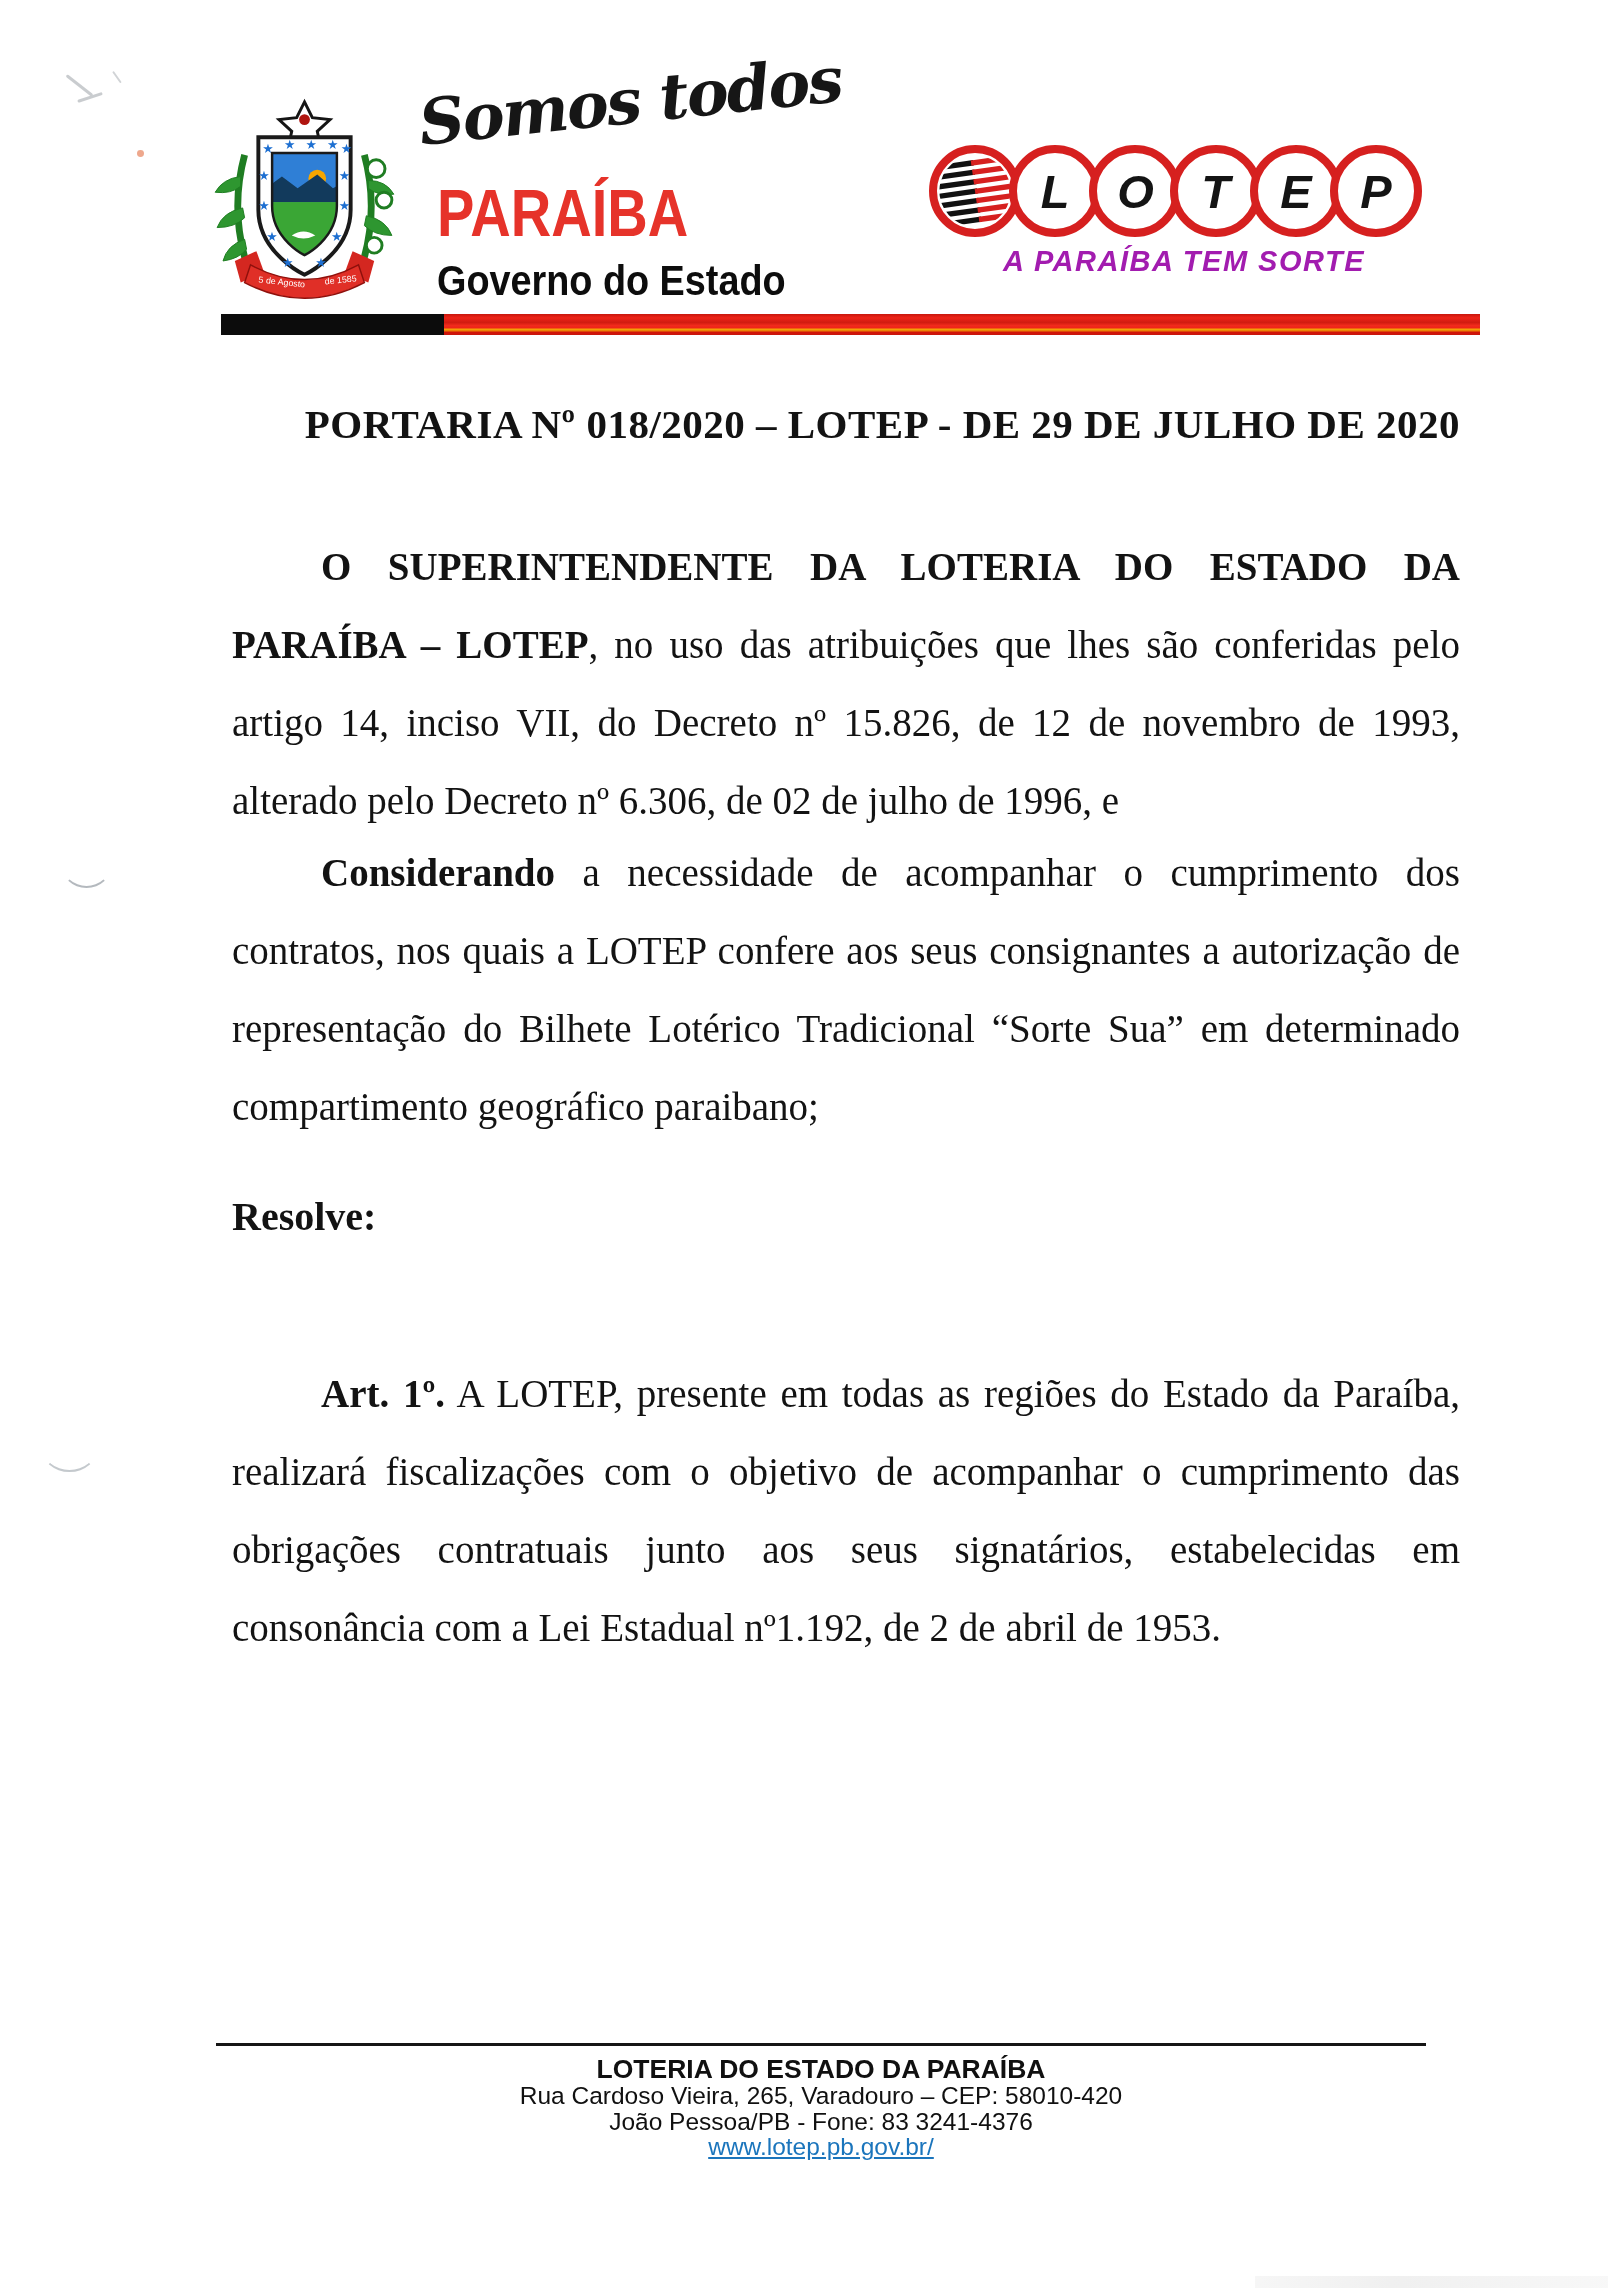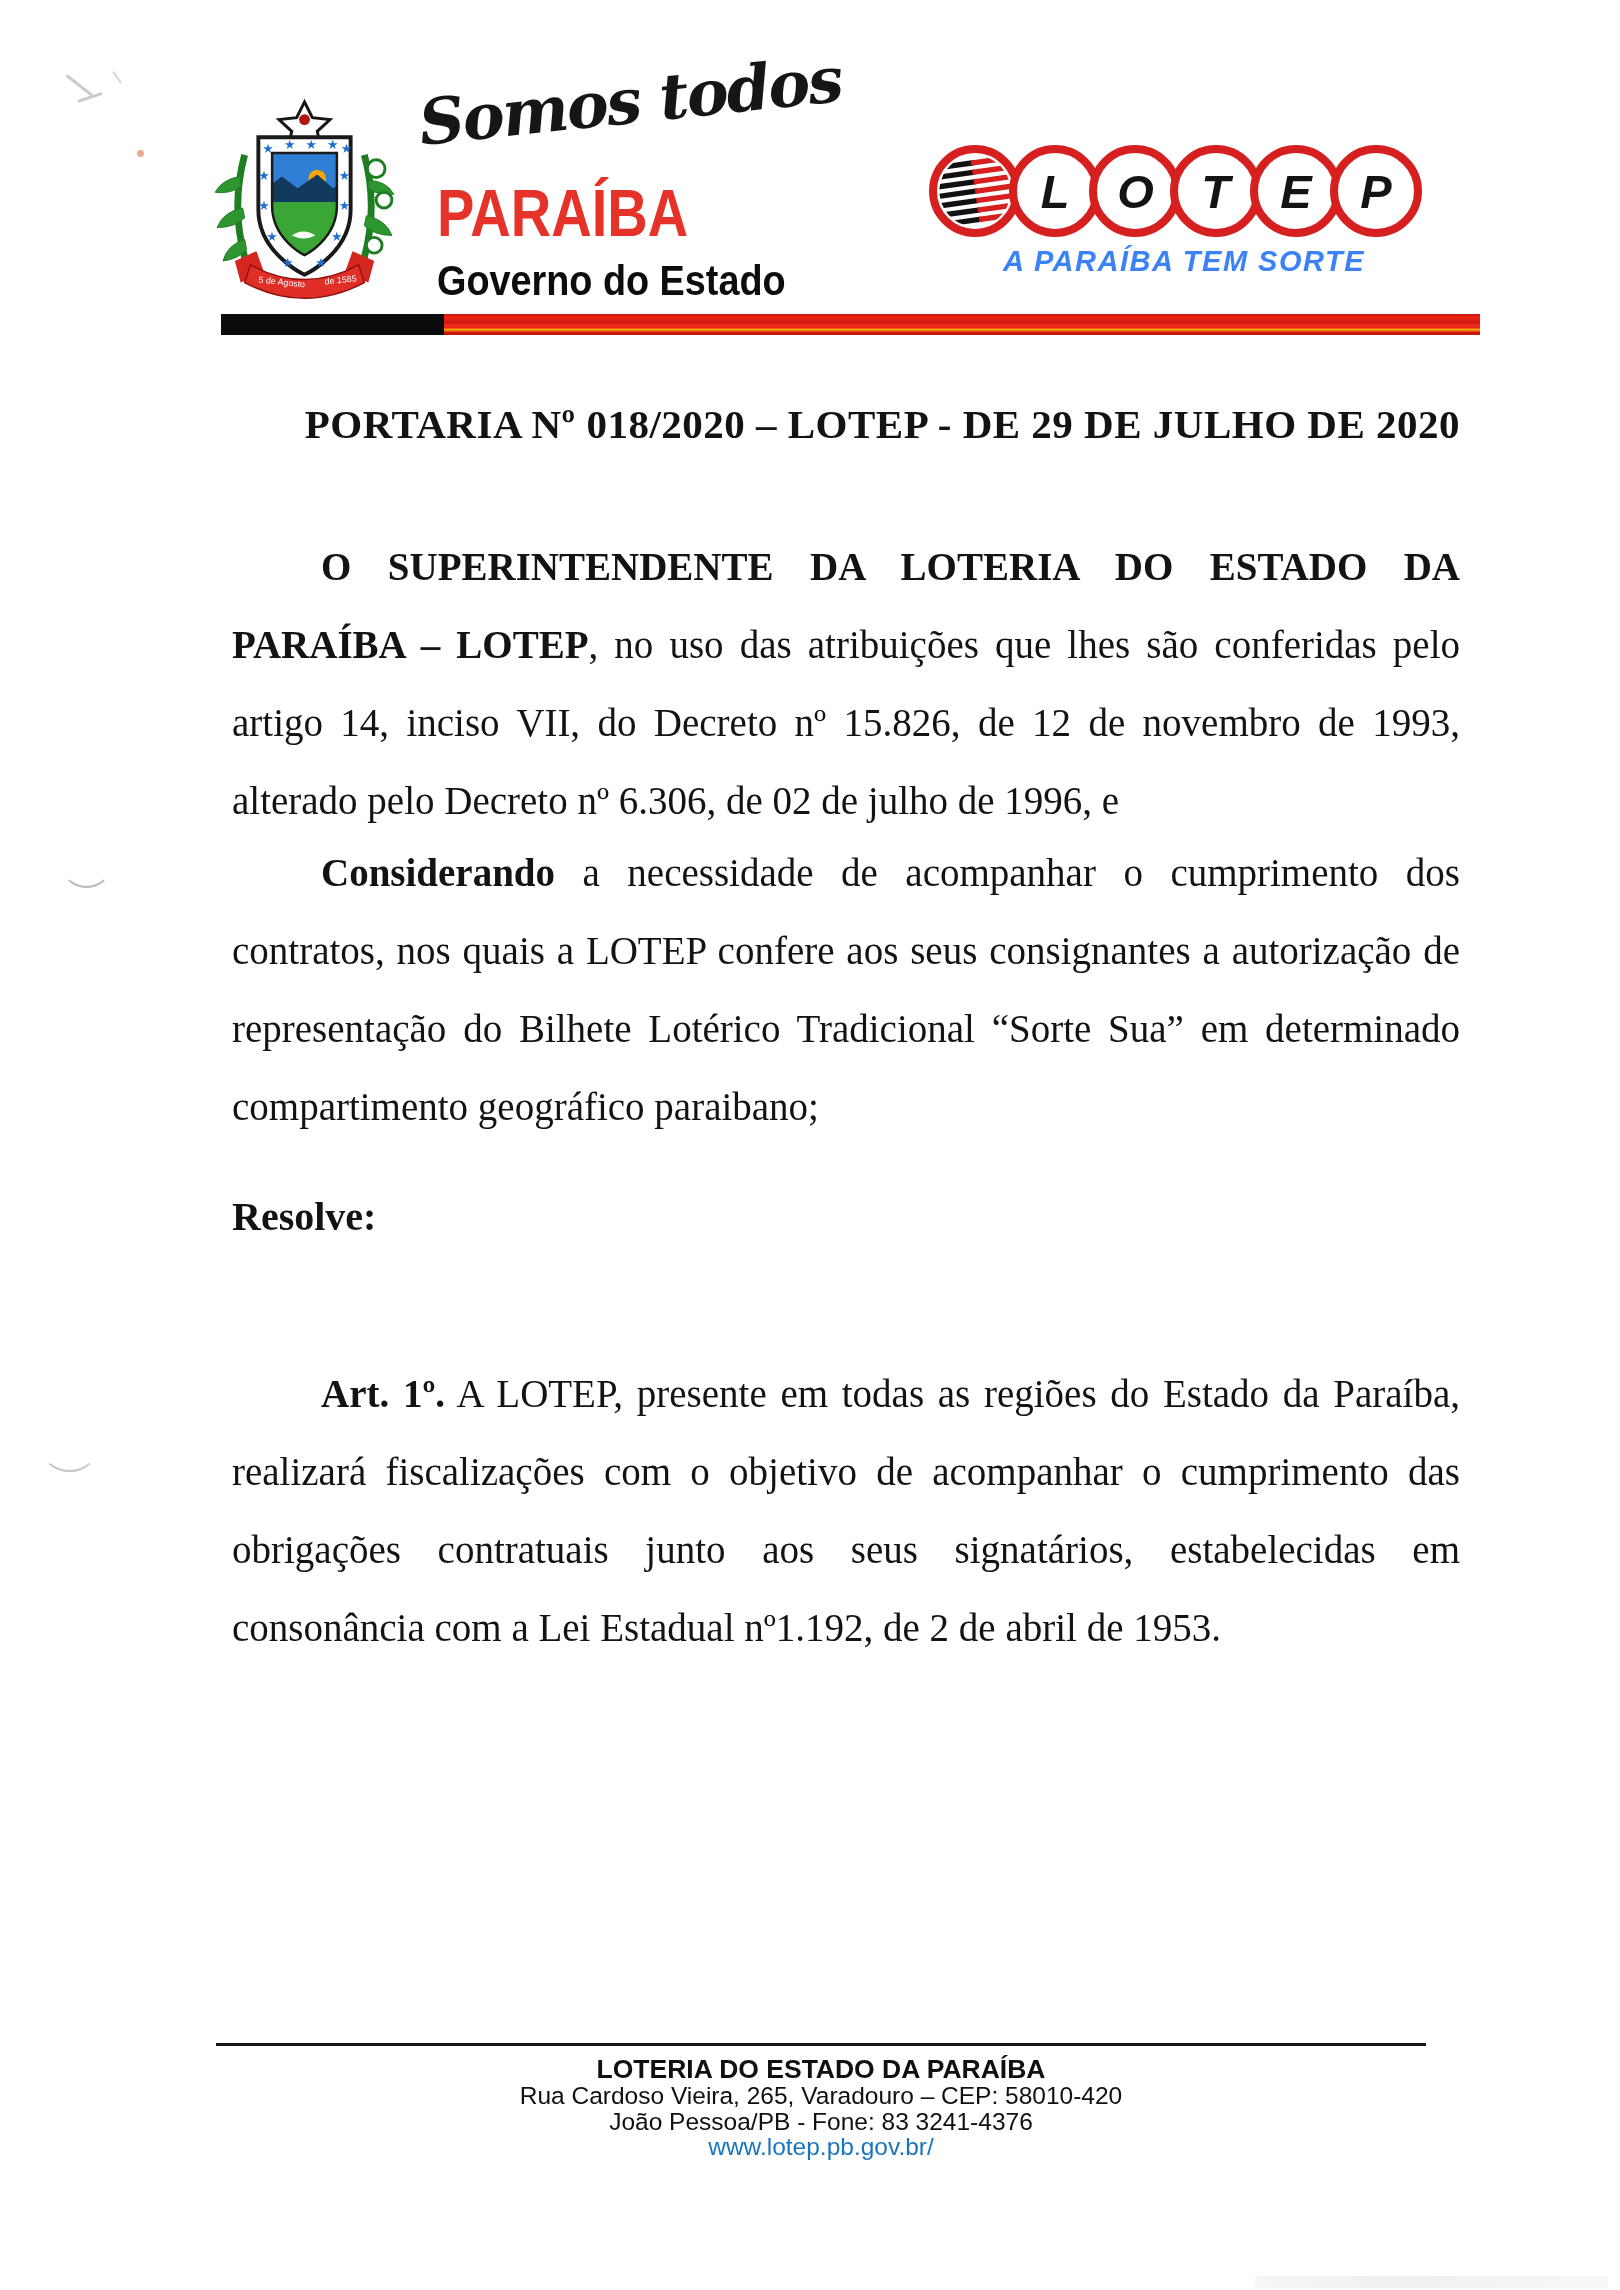--- a/index.html
+++ b/index.html
@@ -31,21 +31,21 @@
     width:76px;height:76px;border:8.8px solid #d6201f;border-radius:50%;background:#fff;
     margin-left:-11.8px;display:flex;align-items:center;justify-content:center;
     font-family:"Liberation Sans", sans-serif;font-weight:bold;font-style:italic;
     font-size:47px;color:#141414;flex:none;position:relative;z-index:1;
   }
   .ring:first-child{margin-left:0;}
   .ring .globe{width:76px;height:76px;display:block;}
   .lotep-tagline{
     margin-top:7.8px;text-align:center;
     font-family:"Liberation Sans", sans-serif;font-weight:bold;font-style:italic;
-    font-size:29px;letter-spacing:1.5px;color:#3b82f6;white-space:nowrap;
+    font-size:29px;letter-spacing:1.5px;color:#a21caf;white-space:nowrap;
   }
   .header-bar{position:absolute;left:221px;top:314px;width:1259px;height:20.6px;}
   .header-bar .seg-black{position:absolute;left:0;top:0;width:223px;height:100%;background:#0c0c0c;}
   .header-bar .seg-red{
     position:absolute;left:223px;top:0;right:0;height:100%;
     background:linear-gradient(180deg,#c7170d 0%,#ee2418 18%,#d01b10 40%,#f12a1c 55%,#ee2418 66%,#f2a007 72%,#f2a007 76%,#d21309 88%,#c7170d 100%);
   }
   
   .doc-title{
     position:absolute;left:232px;top:400px;width:1228px;text-align:right;
@@ -66,21 +66,21 @@
   .p3{top:1316px;}
   .p4{top:1656px;}
   
   .footer-rule{position:absolute;left:216px;top:2043px;width:1210px;height:0;border-top:3.9px solid #151515;}
   .doc-footer{
     position:absolute;left:216px;top:2056px;width:1210px;text-align:center;
     font-family:"Liberation Sans", sans-serif;color:#101010;
   }
   .doc-footer .org{font-weight:bold;font-size:26.5px;line-height:27.4px;}
   .doc-footer .line{font-size:24.5px;line-height:25.5px;}
-  .doc-footer .site{color:#1b75bc;cursor:pointer;}
+  .doc-footer .site{color:#1b75bc;text-decoration:underline;cursor:pointer;}
   
   .smudge{position:absolute;left:57px;top:74px;width:78px;height:47px;opacity:.45;}
   .smudge i{position:absolute;display:block;background:#8a9096;border-radius:2px;}
   .smudge i:nth-child(1){left:5.9px;top:9.8px;width:33px;height:2.9px;transform:rotate(38deg);}
   .smudge i:nth-child(2){left:19.6px;top:21.6px;width:25.5px;height:2.9px;transform:rotate(-18deg);}
   .smudge i:nth-child(3){left:53px;top:2px;width:13.7px;height:2px;transform:rotate(55deg);background:#9aa0a6;}
   .smudge-dot{position:absolute;left:137px;top:150px;width:6.9px;height:6.9px;border-radius:50%;background:#e06030;opacity:.55;}
   .arc{position:absolute;border:2.9px solid transparent;border-radius:50%;}
   .arc.a1{left:61px;top:841px;width:47px;height:43px;border-bottom-color:#b4b9be;}
   .arc.a2{left:41px;top:1423px;width:53px;height:45px;border-bottom-color:#c4c9cd;}

